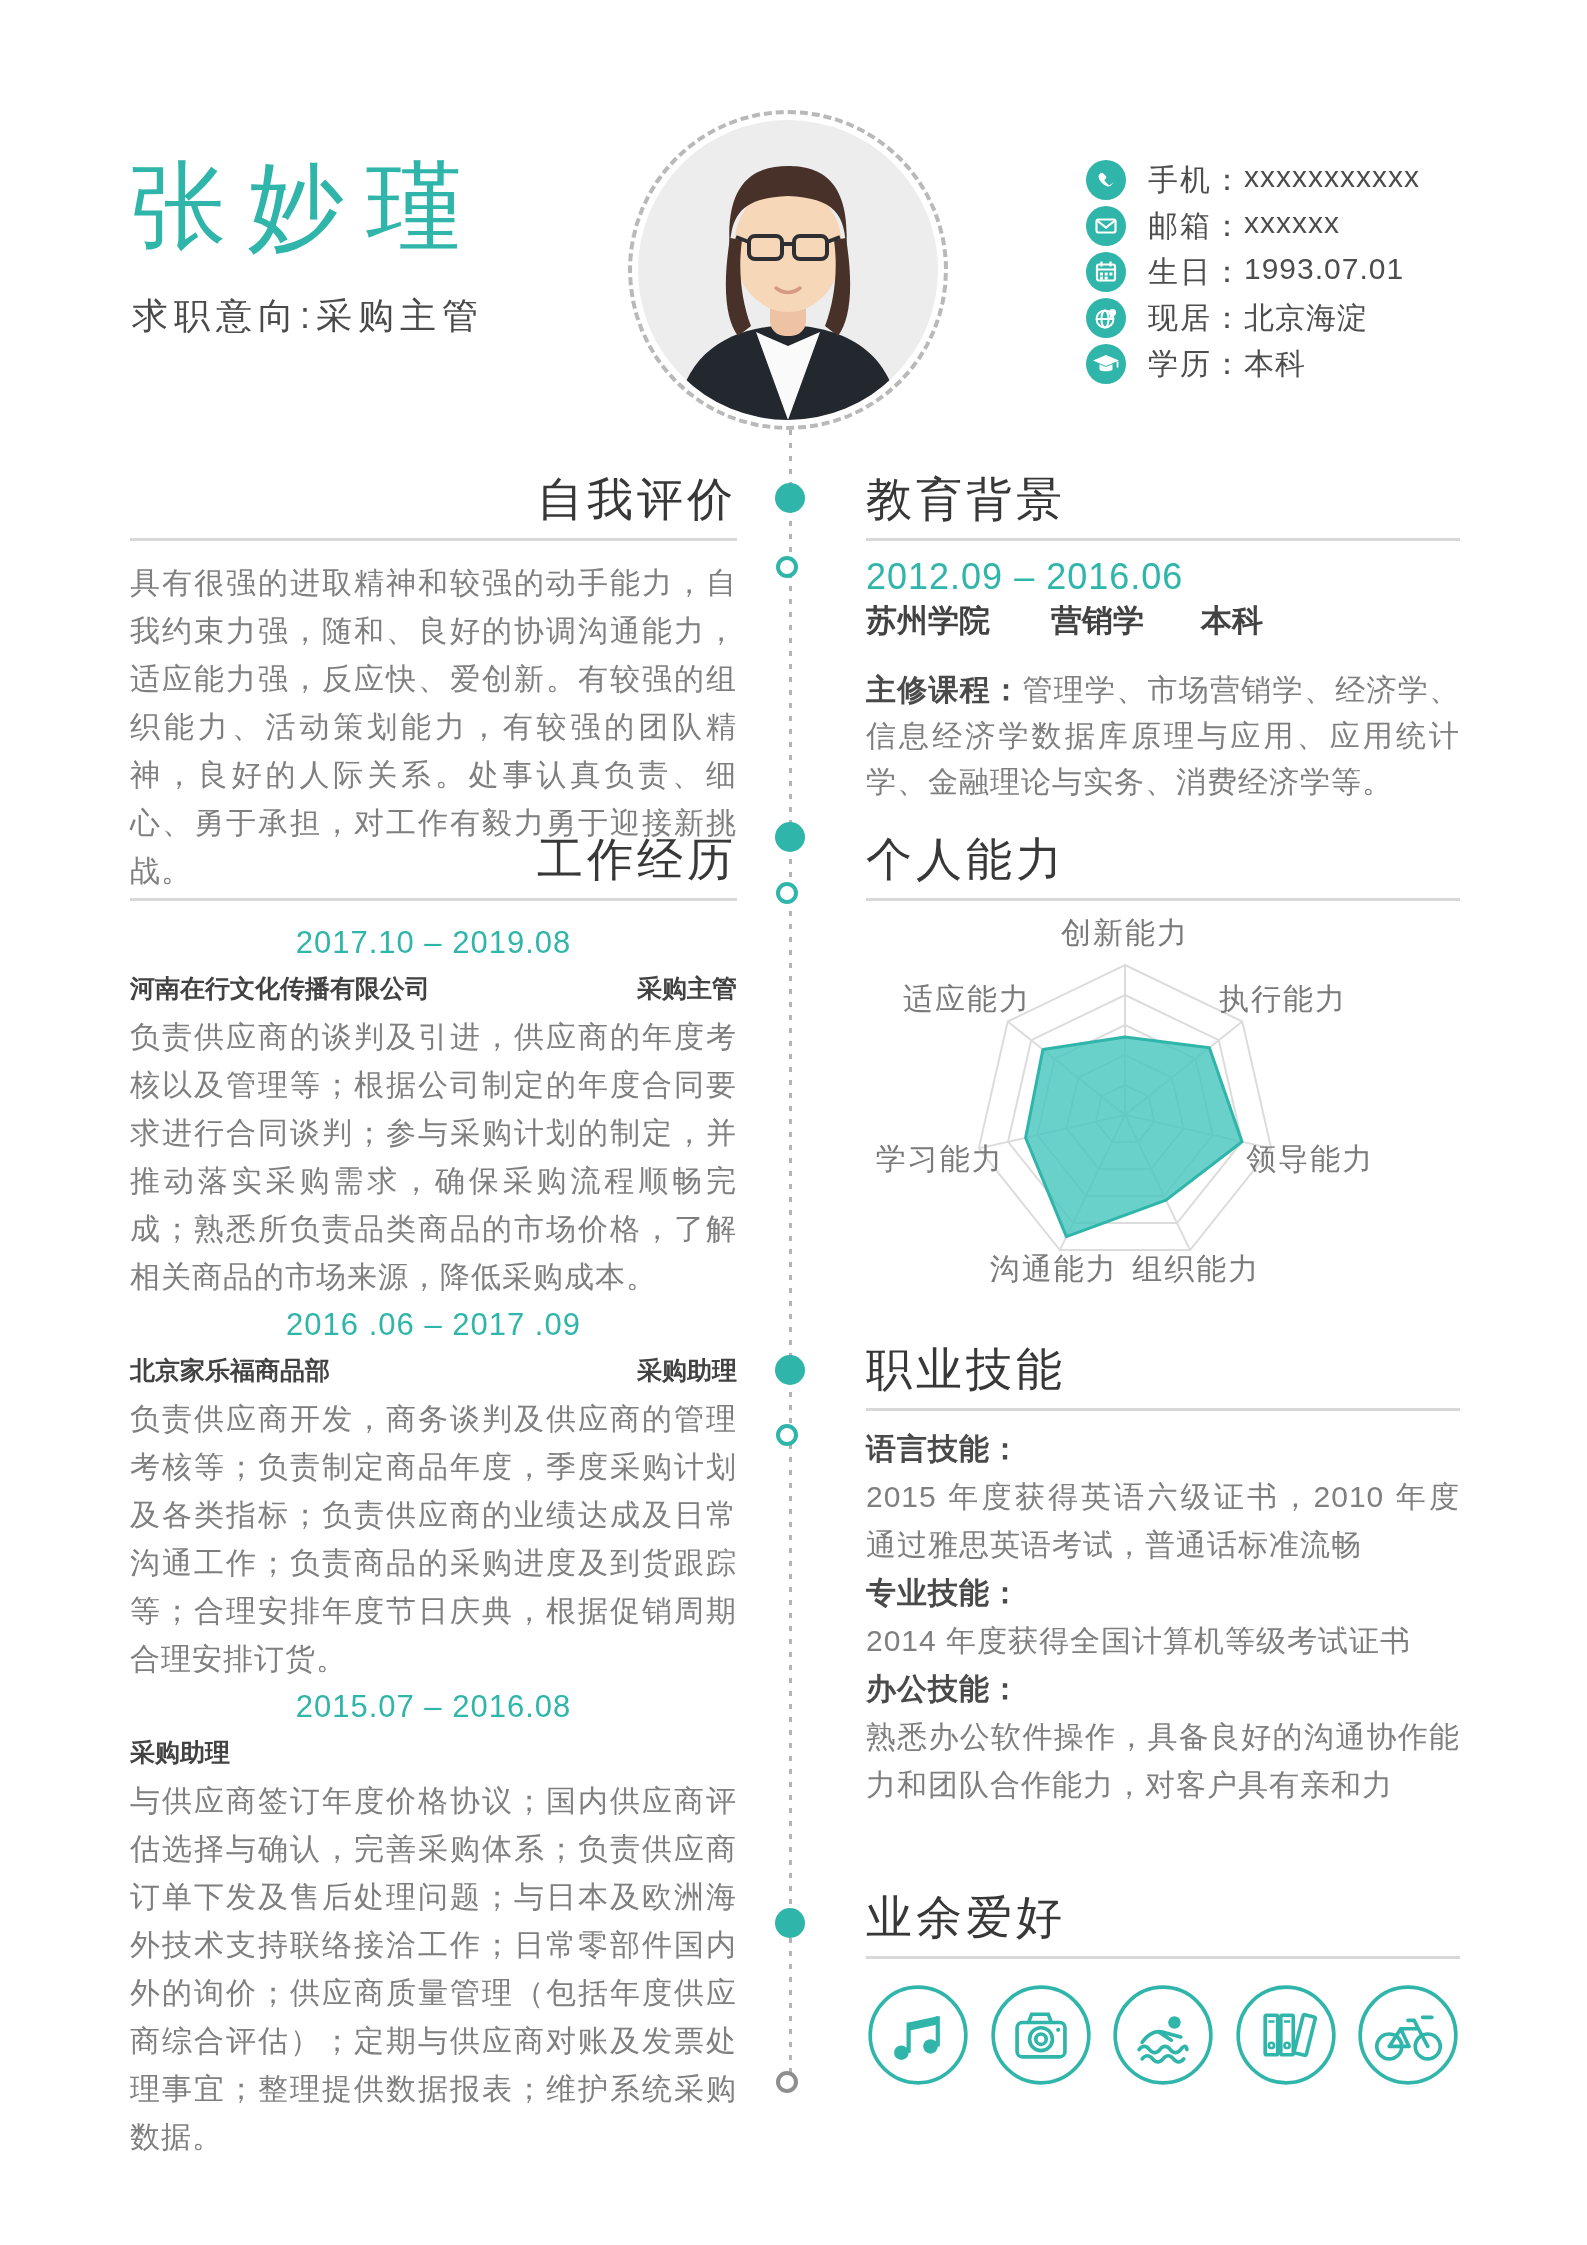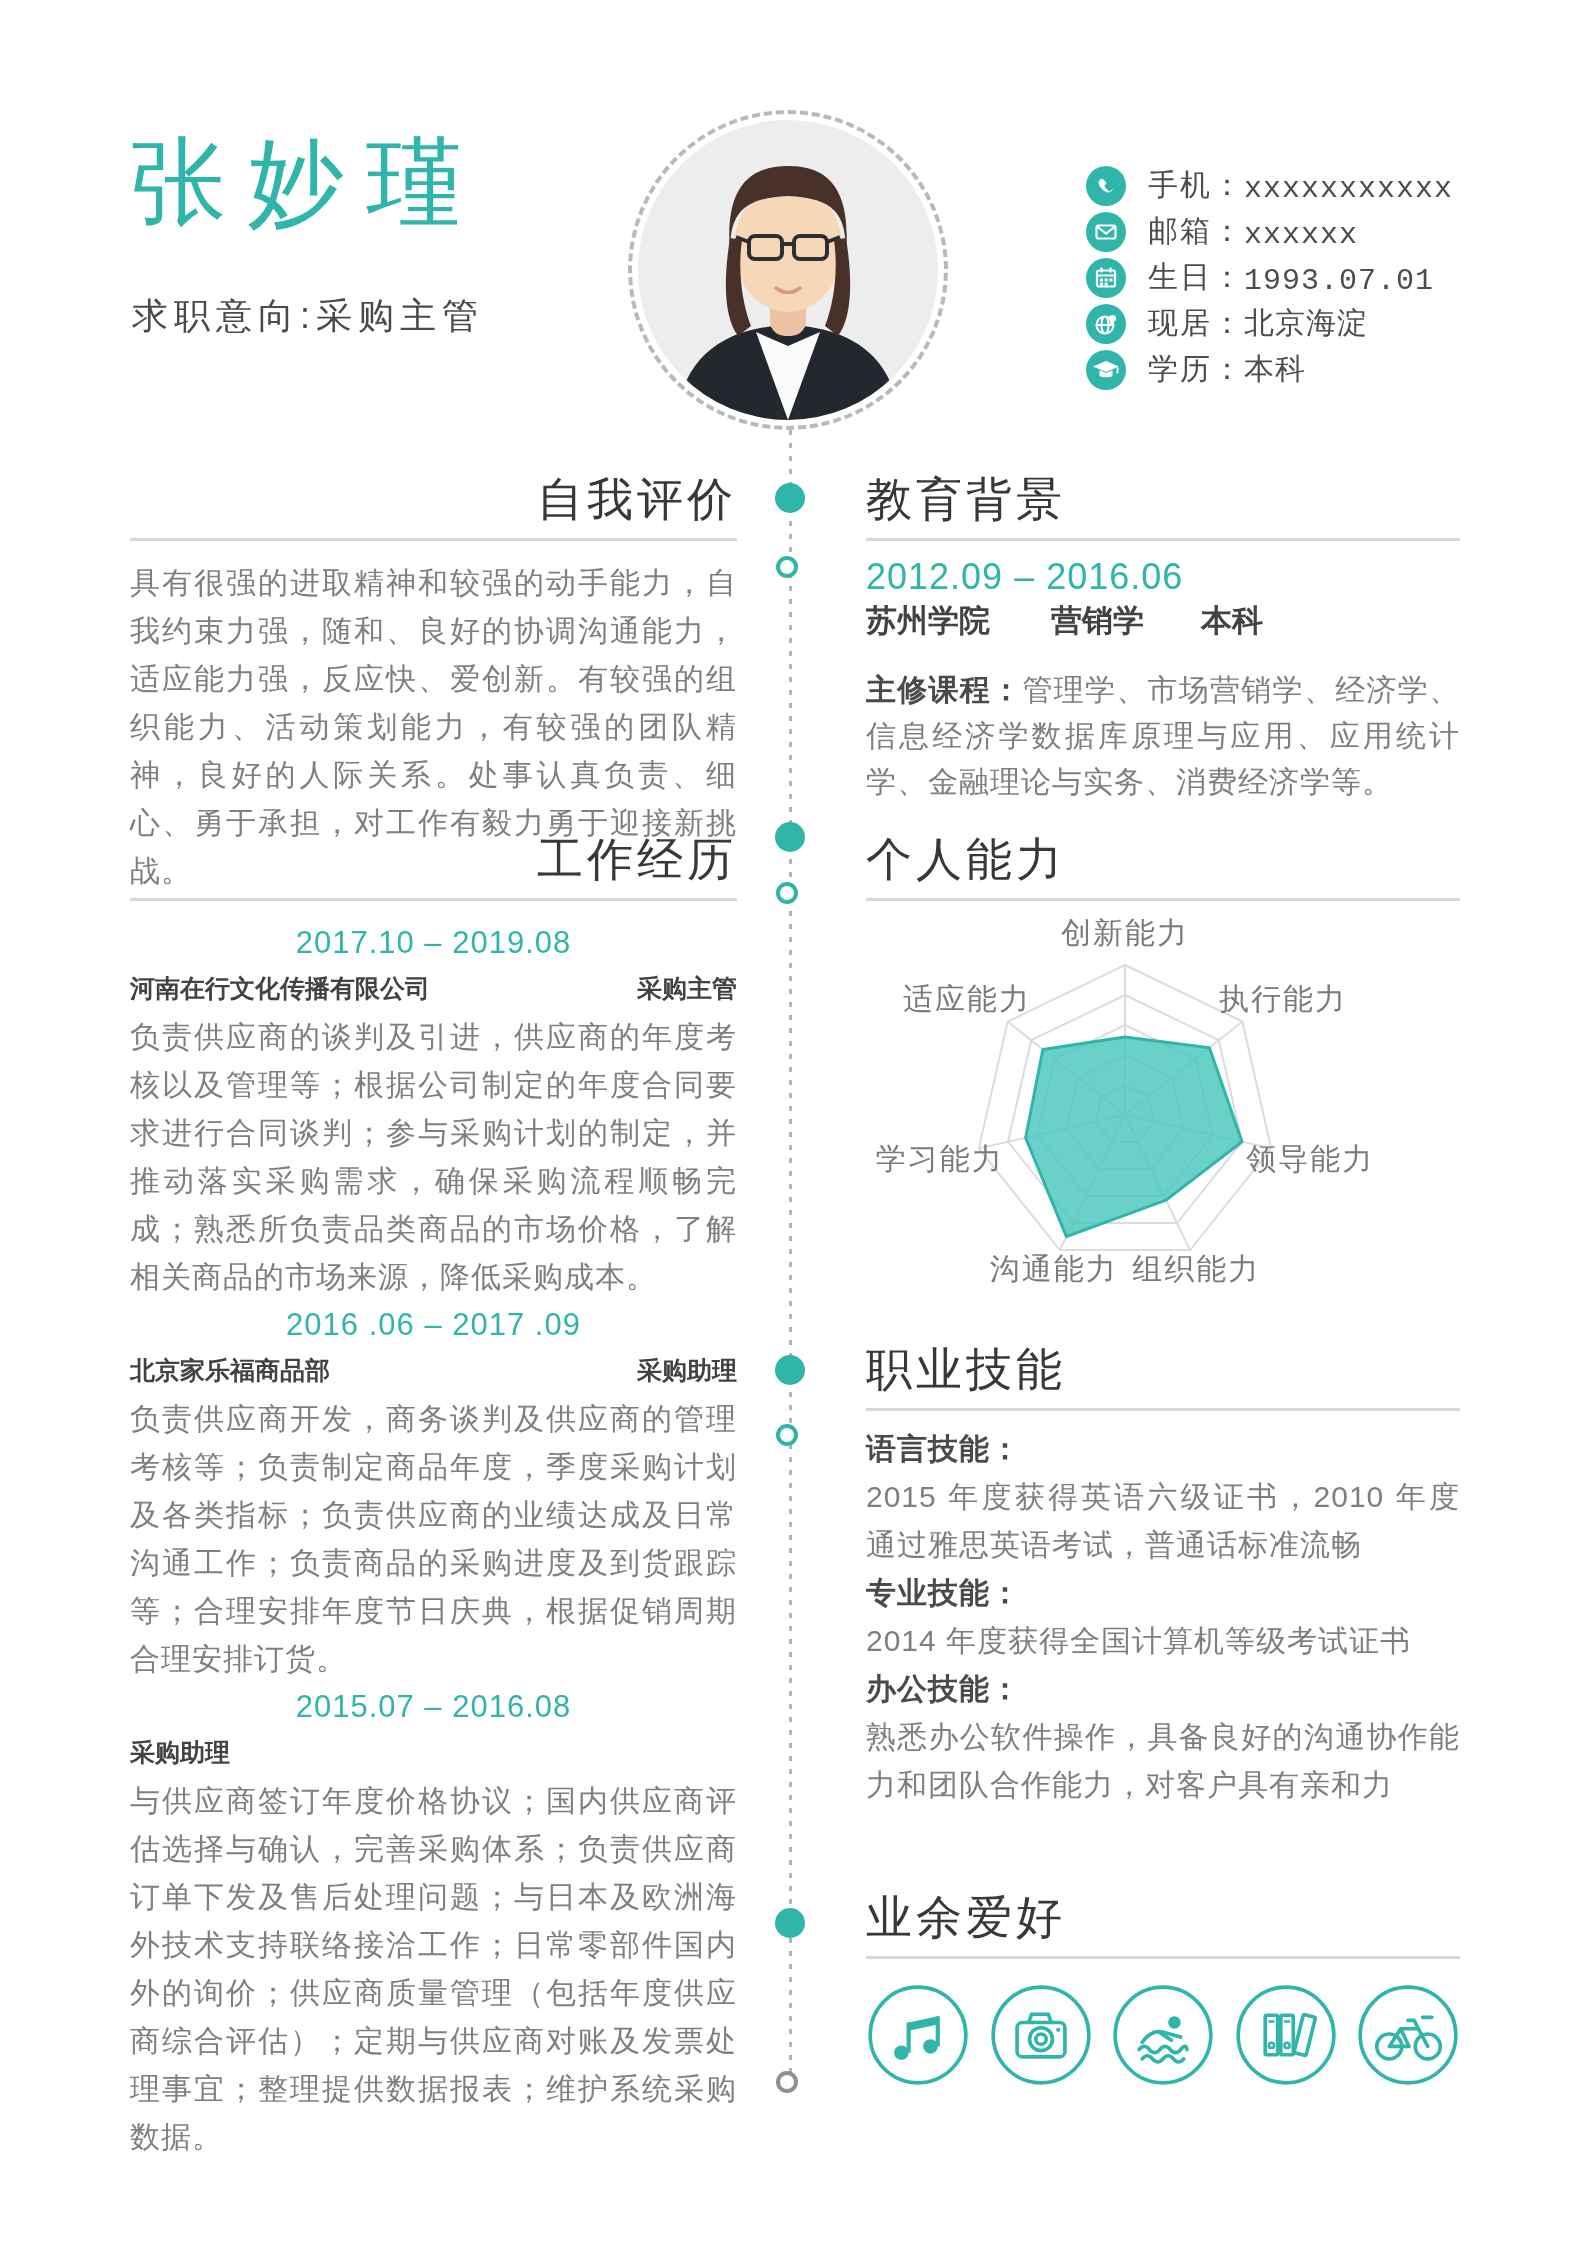--- a/index.html
+++ b/index.html
@@ -1,30 +1,30 @@
 <!DOCTYPE html>
 <html><head>
 <meta charset="utf-8">
 <style>
   html,body{margin:0;padding:0;background:#ffffff;}
   .page{position:relative;width:1587px;height:2245px;background:#fff;
         font-family:"Liberation Sans","DejaVu Sans",sans-serif;overflow:hidden;}
 
   
-  .name{position:absolute;left:130px;top:112px;font-size:96px;line-height:140px;
+  .name{position:absolute;left:130px;top:136px;font-size:96px;line-height:140px;
         letter-spacing:22px;color:#2FB5A9;white-space:nowrap;}
   .jobline{position:absolute;left:132px;top:292px;font-size:36px;letter-spacing:6px;
         color:#4a4a4a;white-space:nowrap;}
 
   .photo-wrap{position:absolute;left:628px;top:110px;width:300px;height:300px;
         border:4px dashed #b9b9b9;border-radius:50%;padding:6px;}
   .photo{width:300px;height:300px;border-radius:50%;overflow:hidden;display:block;}
 
   .contact{position:absolute;left:1086px;top:160px;width:420px;}
-  .c-row{display:flex;align-items:flex-end;height:46px;font-family:Liberation Mono, monospace;}
+  .c-row{display:flex;align-items:flex-start;height:46px;}
   .c-ic{width:40px;height:40px;margin-right:22px;flex:0 0 40px;}
   .c-label{font-size:30px;color:#4d4d4d;letter-spacing:2px;white-space:nowrap;}
   .c-val{font-size:30px;color:#4d4d4d;letter-spacing:1px;white-space:nowrap;}
 
   
   .tl-line{position:absolute;left:789px;top:430px;width:3px;height:1652px;
         background:repeating-linear-gradient(to bottom,#b4b4b4 0 5px,transparent 5px 13px);}
   .tl-dot{position:absolute;width:30px;height:30px;border-radius:50%;background:#2FB5A9;left:775px;}
   .tl-ring{position:absolute;width:22px;height:22px;border-radius:50%;background:#fff;
         border:4px solid #2FB5A9;left:776px;box-sizing:border-box;}

